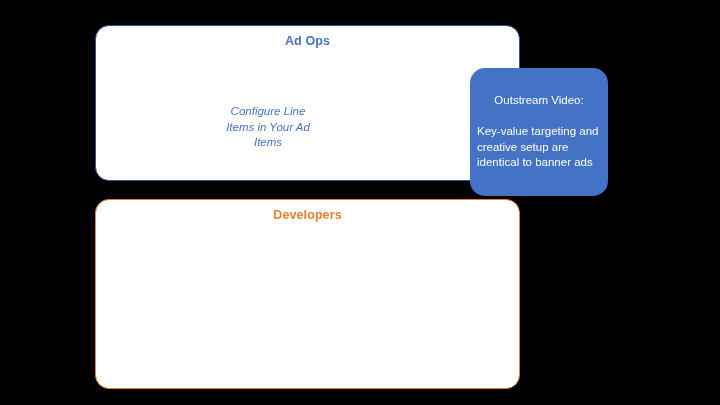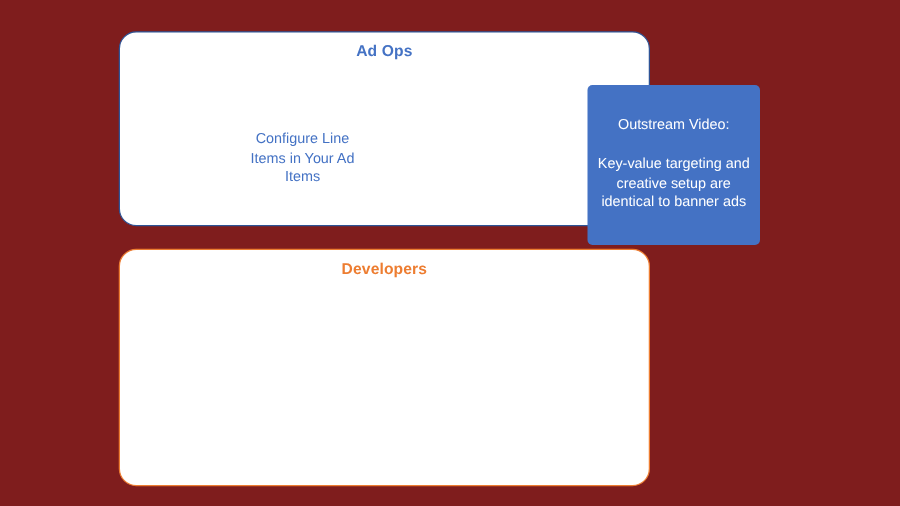--- a/index.html
+++ b/index.html
@@ -14,21 +14,21 @@
     overflow: hidden;
     font-family: "Liberation Sans", sans-serif;
     -webkit-font-smoothing: antialiased;
   }
 
   .canvas {
     position: absolute;
     left: 0; top: 0;
     width: 720px;
     height: 405px;
-    background: #7f1d1d;
+    background: #000000;
   }
 
   
   .group {
     position: absolute;
     box-sizing: border-box;
     border-radius: 14px;
     background: #ffffff;
   }
   .group.adops {
@@ -70,23 +70,22 @@
     text-align: center;
     color: #4472C4;
     font-size: 11.5px;
     line-height: 15.5px;
   }
 
   
   .card {
     position: absolute;
     box-sizing: border-box;
-    border-radius: 4px;
+    border-radius: 15px;
     color: #ffffff;
-    text-align: center;
     display: flex;
     flex-direction: column;
     align-items: center;
     justify-content: center;
     font-size: 11.5px;
     line-height: 15.5px;
     padding: 4px 7px;
   }
   .card.blue { background: #4472C4; }
 
@@ -117,21 +116,21 @@
 </style>
 </head>
 <body>
 
 <div class="canvas">
 
   <div class="group adops">
 
     <div class="group-title">Ad Ops</div>
 
-    <div class="plain-text" style="left:96px; top:78px; width:100px;">
+    <div class="plain-text" style="left:122px; top:78px; width:100px;font-style:italic;">
       <span>Configure Line</span><br>
       <span>Items in Your Ad</span><br>
       <span>Items</span>
     </div>
 
 
     <div class="card blue outstream">
       <span class="head">Outstream Video:</span>
       <span class="spacer"></span>
       <span class="body">Key-value targeting and creative setup are identical to banner ads</span>

